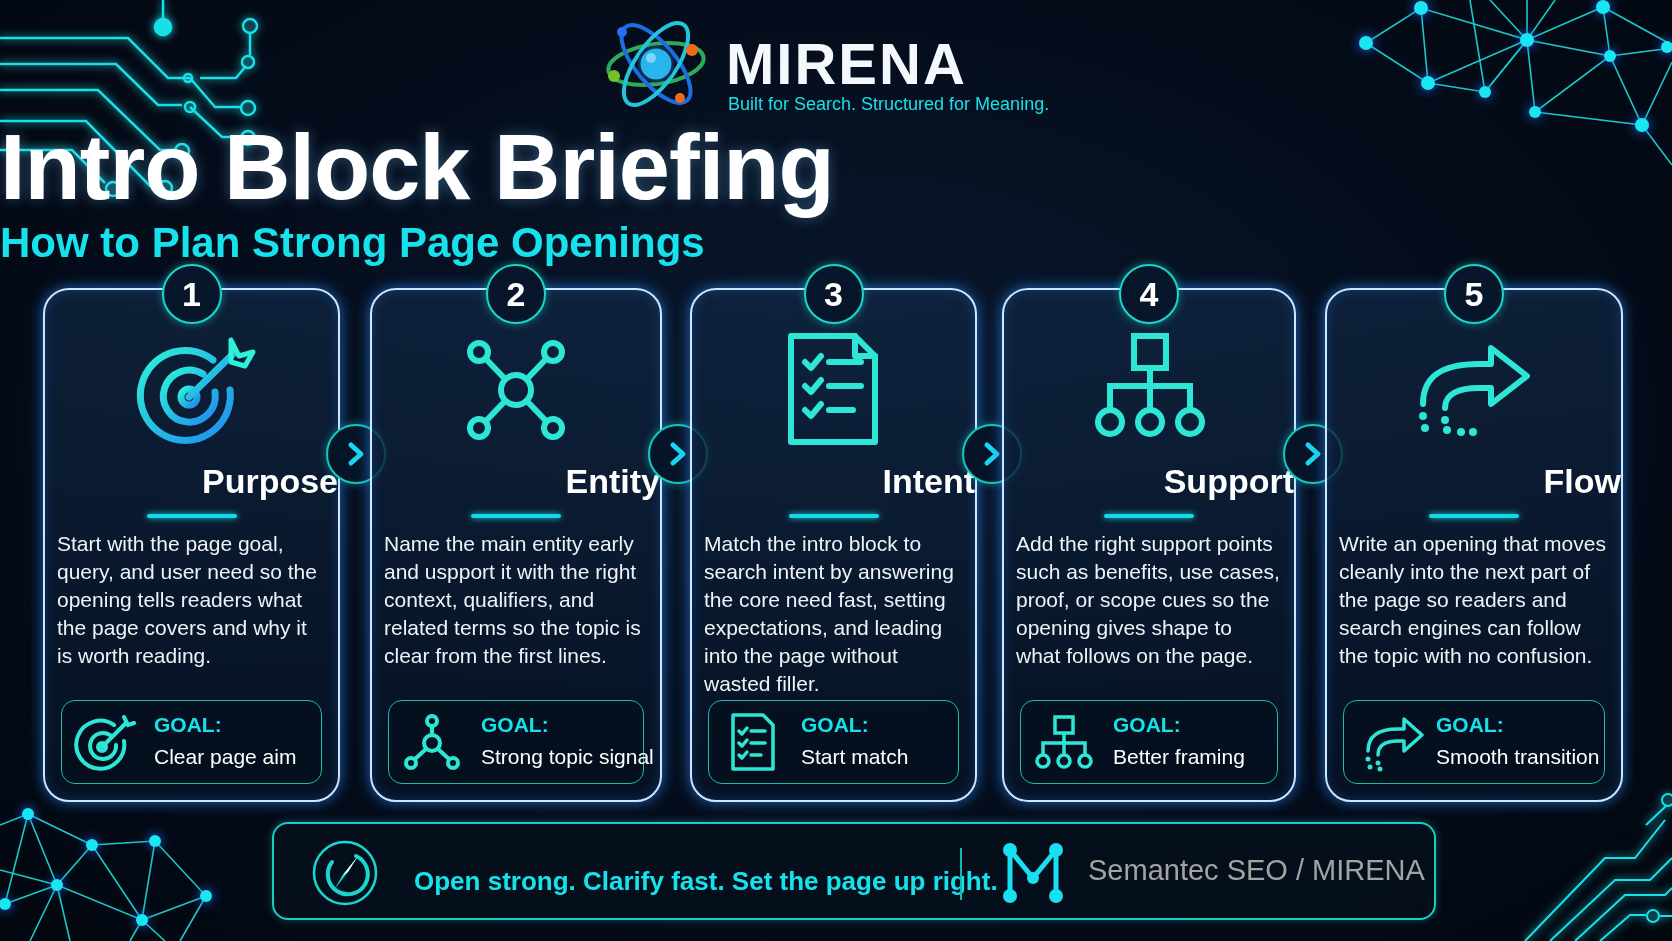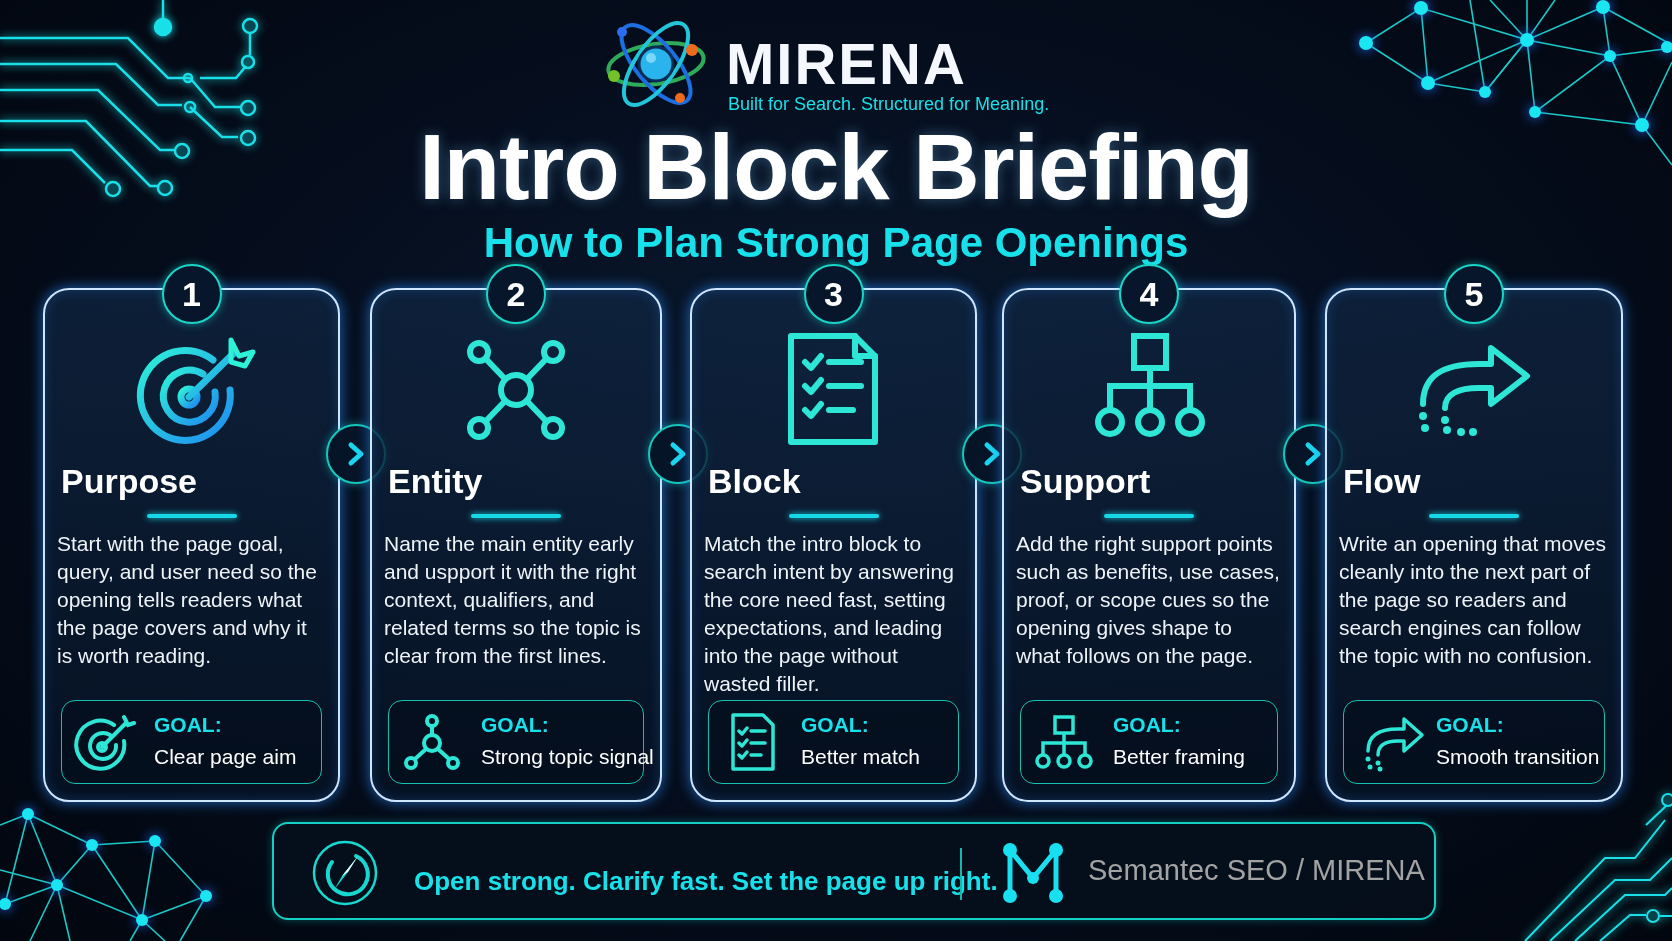--- a/index.html
+++ b/index.html
@@ -3,26 +3,26 @@
 <meta charset="utf-8">
 <style>
   html,body{margin:0;padding:0;}
   body{width:1672px;height:941px;overflow:hidden;background:#030a17;font-family:"Liberation Sans","DejaVu Sans",sans-serif;position:relative;color:#fff;}
   .bg{position:absolute;inset:0;background:radial-gradient(ellipse at 50% 45%,#0a1a30 0%,#050d1c 55%,#02070f 100%);}
   .deco{position:absolute;pointer-events:none;}
   .logo{position:absolute;left:600px;top:18px;width:420px;height:92px;}
   .logo-atom{position:absolute;left:0;top:0;width:118px;height:92px;}
   .logo-name{position:absolute;left:126px;top:14px;font-size:58px;font-weight:700;letter-spacing:2px;color:#f4f7fb;line-height:64px;}
   .logo-tag{position:absolute;left:128px;top:76px;font-size:18px;color:#19e0e8;white-space:nowrap;}
-  .title{position:absolute;left:0;right:0;top:112px;text-align:center;font-size:92px;font-weight:700;color:#ffffff;letter-spacing:-1px;text-shadow:0 0 14px rgba(120,200,255,.35);line-height:110px;}
-  .subtitle{position:absolute;left:0;right:0;top:218px;text-align:center;font-size:42px;font-weight:700;color:#17e2ec;line-height:50px;}
+  .title{position:absolute;left:0;right:0;top:112px;font-size:92px;font-weight:700;color:#ffffff;letter-spacing:-1px;text-shadow:0 0 14px rgba(120,200,255,.35);line-height:110px;}
+  .subtitle{position:absolute;left:0;right:0;top:218px;text-align:left;font-size:42px;font-weight:700;color:#17e2ec;line-height:50px;}
   .card{position:absolute;top:288px;height:514px;border:2px solid #cfe6ff;border-radius:26px;background:linear-gradient(180deg,rgba(16,38,66,.75),rgba(6,18,36,.85));box-shadow:0 0 14px rgba(40,140,255,.7),inset 0 0 12px rgba(40,140,255,.25);box-sizing:border-box;}
   .badge{position:absolute;top:-26px;left:50%;margin-left:-30px;width:56px;height:56px;border-radius:50%;border:2px solid #1ad6c8;background:#07162a;text-align:center;line-height:56px;font-size:34px;font-weight:700;color:#fff;box-shadow:0 0 8px rgba(20,220,210,.5);}
   .card-icon{position:absolute;top:40px;left:50%;margin-left:-65px;width:130px;height:120px;}
-  .card-title{position:absolute;top:172px;left:16px;right:0;text-align:left;font-size:34px;font-weight:700;color:#fff;}
+  .card-title{position:absolute;top:172px;left:8px;right:0;text-align:right;font-size:34px;font-weight:700;color:#fff;}
   .card-rule{position:absolute;top:224px;left:50%;margin-left:-45px;width:90px;height:4px;background:#17d8e6;border-radius:2px;box-shadow:0 0 6px #17d8e6;}
   .card-desc{position:absolute;top:240px;left:12px;right:12px;text-align:left;font-size:21px;line-height:28px;color:#eef3f8;}
   .goal{position:absolute;left:16px;right:16px;bottom:16px;height:82px;border:1.5px solid #16bfae;border-radius:14px;background:rgba(4,14,28,.7);}
   .goal-icon{position:absolute;left:12px;top:10px;width:62px;height:62px;}
   .goal-label{position:absolute;left:92px;top:12px;font-size:21px;font-weight:700;color:#17e2ec;}
   .goal-value{position:absolute;left:92px;top:44px;font-size:21px;color:#fff;white-space:nowrap;}
   .arrow{position:absolute;top:424px;width:56px;height:56px;border-radius:50%;border:2px solid #16c8bb;background:#061427;box-shadow:0 0 8px rgba(20,200,200,.5);}
   .arrow svg{position:absolute;left:14px;top:14px;}
   .footer{position:absolute;left:272px;top:822px;width:1164px;height:98px;border:2px solid #14cfc4;border-radius:16px;background:rgba(5,14,28,.9);box-sizing:border-box;box-shadow:0 0 8px rgba(20,200,200,.35);}
   .footer-icon{position:absolute;left:36px;top:14px;width:70px;height:70px;}
@@ -215,34 +215,34 @@
       <path d="M22 6 H86 L106 26 V112 H22 Z"></path>
         <path d="M86 6 V26 H106"></path>
       <path d="M36 32 L42 38 L52 26"></path>
         <path d="M60 32 H92"></path>
       <path d="M36 56 L42 62 L52 50"></path>
         <path d="M60 56 H92"></path>
       <path d="M36 80 L42 86 L52 74"></path>
         <path d="M60 80 H84"></path>
     </g>
   </svg>
-  <div class="card-title">Block</div>
+  <div class="card-title">Intent</div>
   <div class="card-rule"></div>
   <div class="card-desc">Match the intro block to search intent by answering the core need fast, setting expectations, and leading into the page without wasted filler.</div>
   <div class="goal">
     <svg class="goal-icon" viewBox="0 0 62 62">
       <g fill="none" stroke="#2ee6d6" stroke-width="3.5" stroke-linecap="round" stroke-linejoin="round">
         <path d="M12 4 H42 L52 14 V58 H12 Z"></path>
         <path d="M18 20 L21 23 L26 17 M30 20 H44"></path>
         <path d="M18 32 L21 35 L26 29 M30 32 H44"></path>
         <path d="M18 44 L21 47 L26 41 M30 44 H40"></path>
       </g>
     </svg>
     <div class="goal-label">GOAL:</div>
-    <div class="goal-value">Better match</div>
+    <div class="goal-value">Start match</div>
   </div>
 </div>
 
 <div class="arrow" style="left:962px;">
   <svg width="28" height="28" viewBox="0 0 28 28">
       <path d="M9 5 L19 14 L9 23" fill="none" stroke="#19d6f0" stroke-width="5" stroke-linecap="round" stroke-linejoin="round"></path>
     </svg>
 </div>
 
 <div class="card" style="left:1002px;width:294px;">

